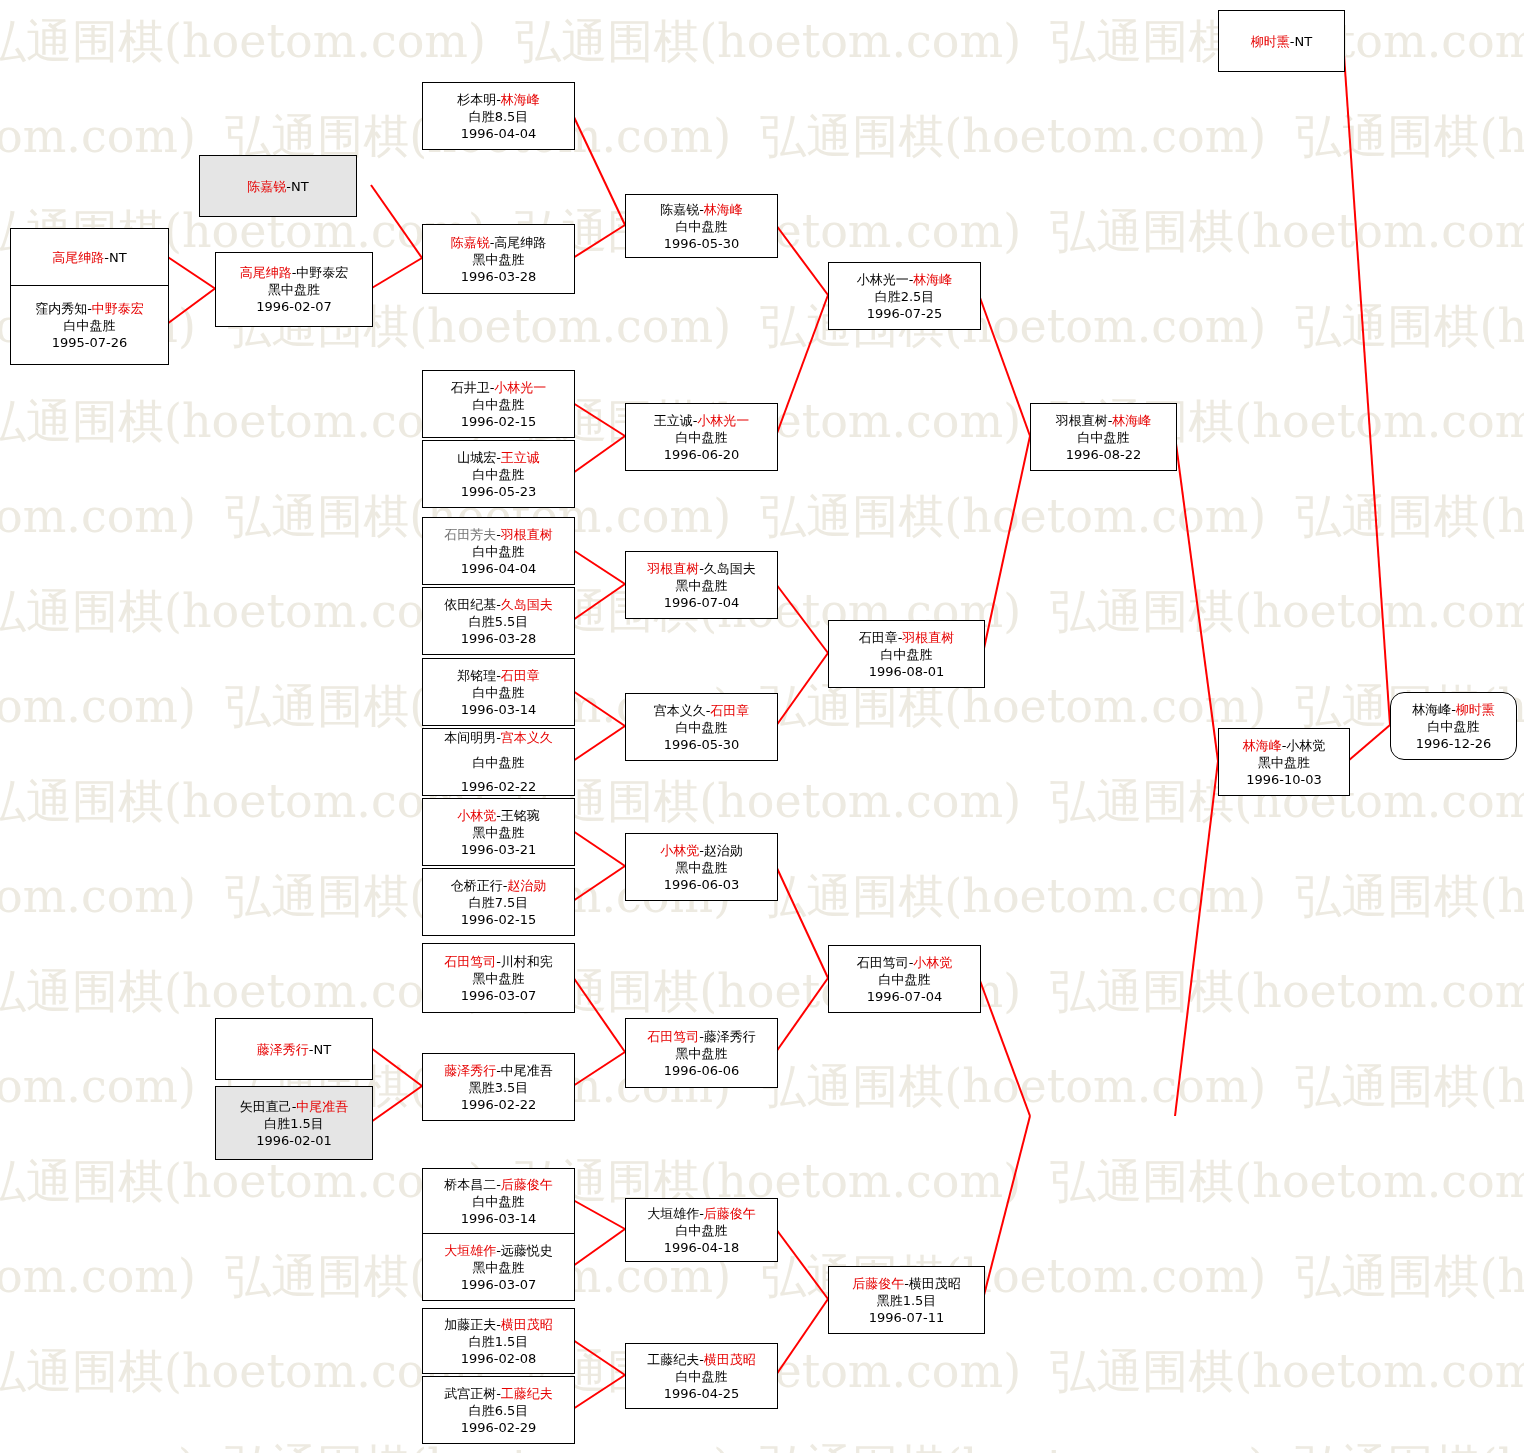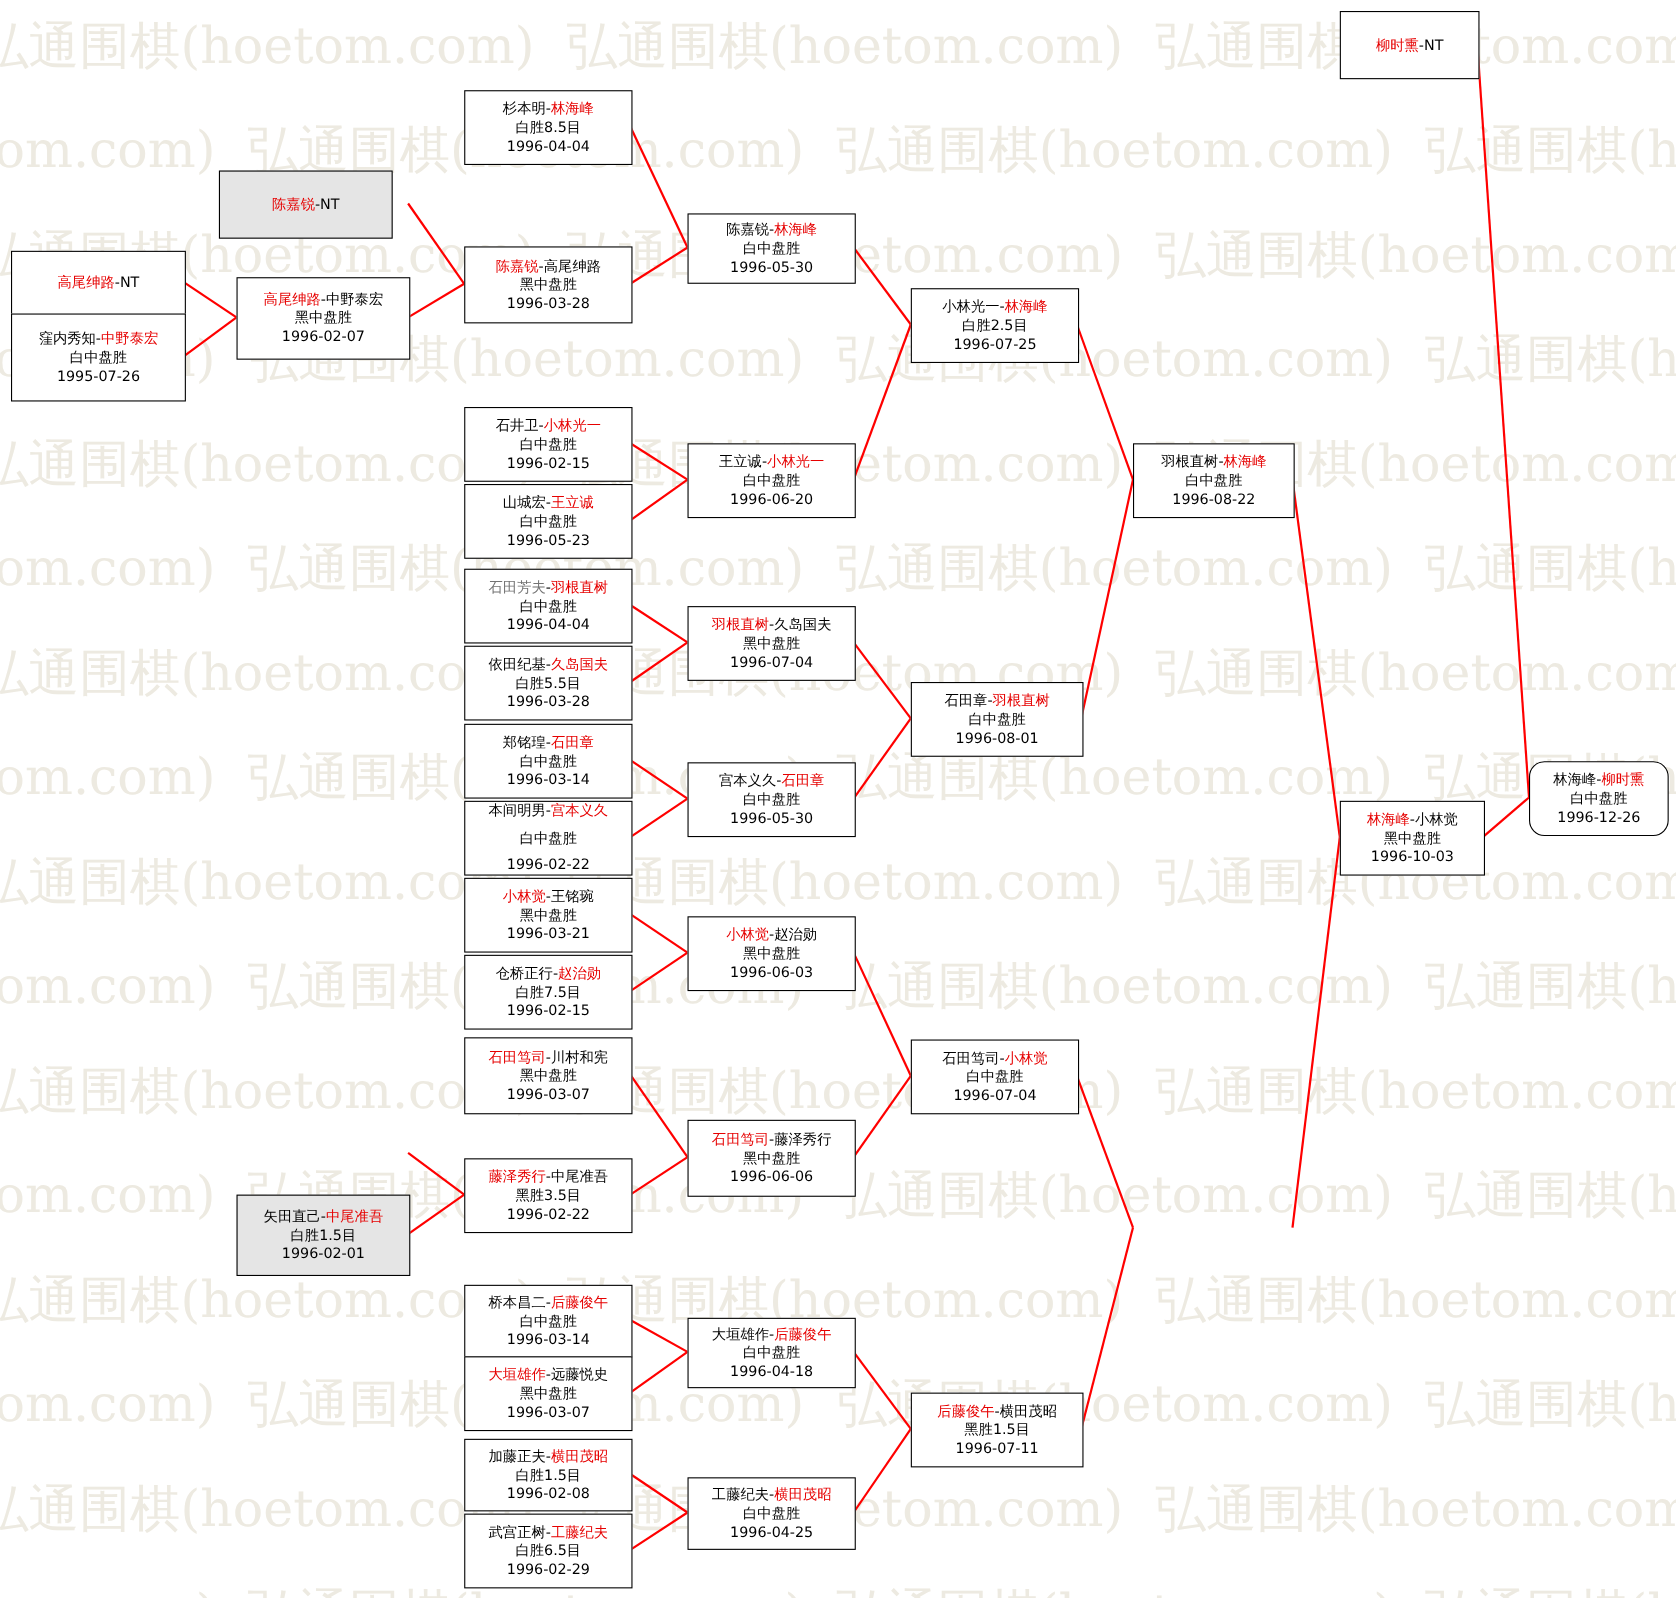--- a/index.html
+++ b/index.html
@@ -186,20 +186,23 @@
       <div class="match" style="left: 625px; top: 833px; width: 151px; height: 66px; border-color: rgb(0, 0, 0); background: rgb(255, 255, 255);">
         <div class="players"><span style="color: rgb(230, 0, 0);">小林觉</span><span style="color: rgb(0, 0, 0);">-</span><span style="color: rgb(0, 0, 0);">赵治勋</span></div>
         <div class="result">黑中盘胜</div>
         <div class="date">1996-06-03</div>
       </div>
       <div class="match" style="left: 422px; top: 943px; width: 151px; height: 68px; border-color: rgb(0, 0, 0); background: rgb(255, 255, 255);">
         <div class="players"><span style="color: rgb(230, 0, 0);">石田笃司</span><span style="color: rgb(0, 0, 0);">-</span><span style="color: rgb(0, 0, 0);">川村和宪</span></div>
         <div class="result">黑中盘胜</div>
         <div class="date">1996-03-07</div>
       </div>
+      <div class="match" style="left: 215px; top: 1018px; width: 156px; height: 60px; border-color: rgb(0, 0, 0); background: rgb(255, 255, 255);">
+        <div class="players"><span style="color: rgb(230, 0, 0);">藤泽秀行</span><span style="color: rgb(0, 0, 0);">-</span><span style="color: rgb(0, 0, 0);">NT</span></div>
+      </div>
       <div class="match" style="left: 215px; top: 1086px; width: 156px; height: 72px; border-color: rgb(0, 0, 0); background: #e5e5e5;">
         <div class="players"><span style="color: rgb(0, 0, 0);">矢田直己</span><span style="color: rgb(0, 0, 0);">-</span><span style="color: rgb(230, 0, 0);">中尾准吾</span></div>
         <div class="result">白胜1.5目</div>
         <div class="date">1996-02-01</div>
       </div>
       <div class="match" style="left: 422px; top: 1053px; width: 151px; height: 66px; border-color: rgb(0, 0, 0); background: rgb(255, 255, 255);">
         <div class="players"><span style="color: rgb(230, 0, 0);">藤泽秀行</span><span style="color: rgb(0, 0, 0);">-</span><span style="color: rgb(0, 0, 0);">中尾准吾</span></div>
         <div class="result">黑胜3.5目</div>
         <div class="date">1996-02-22</div>
       </div>

